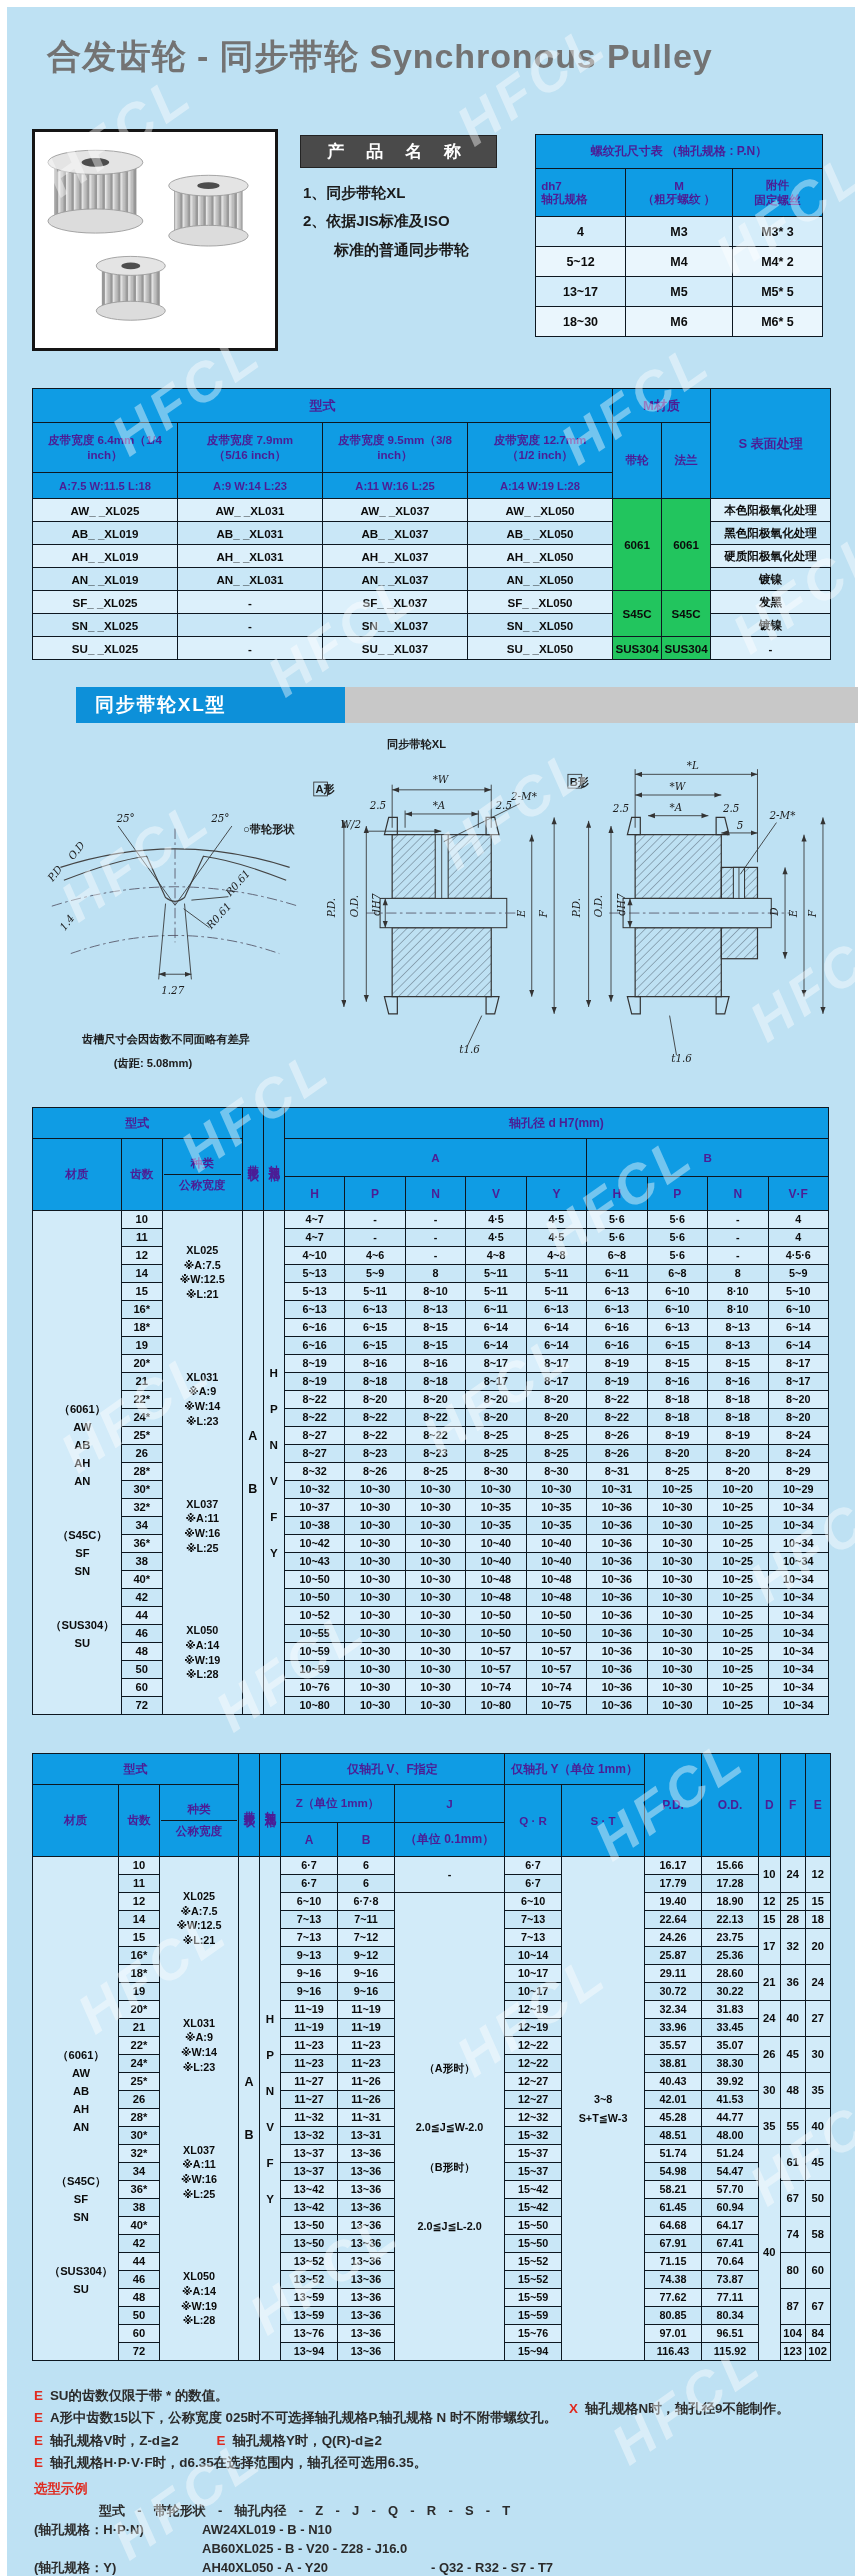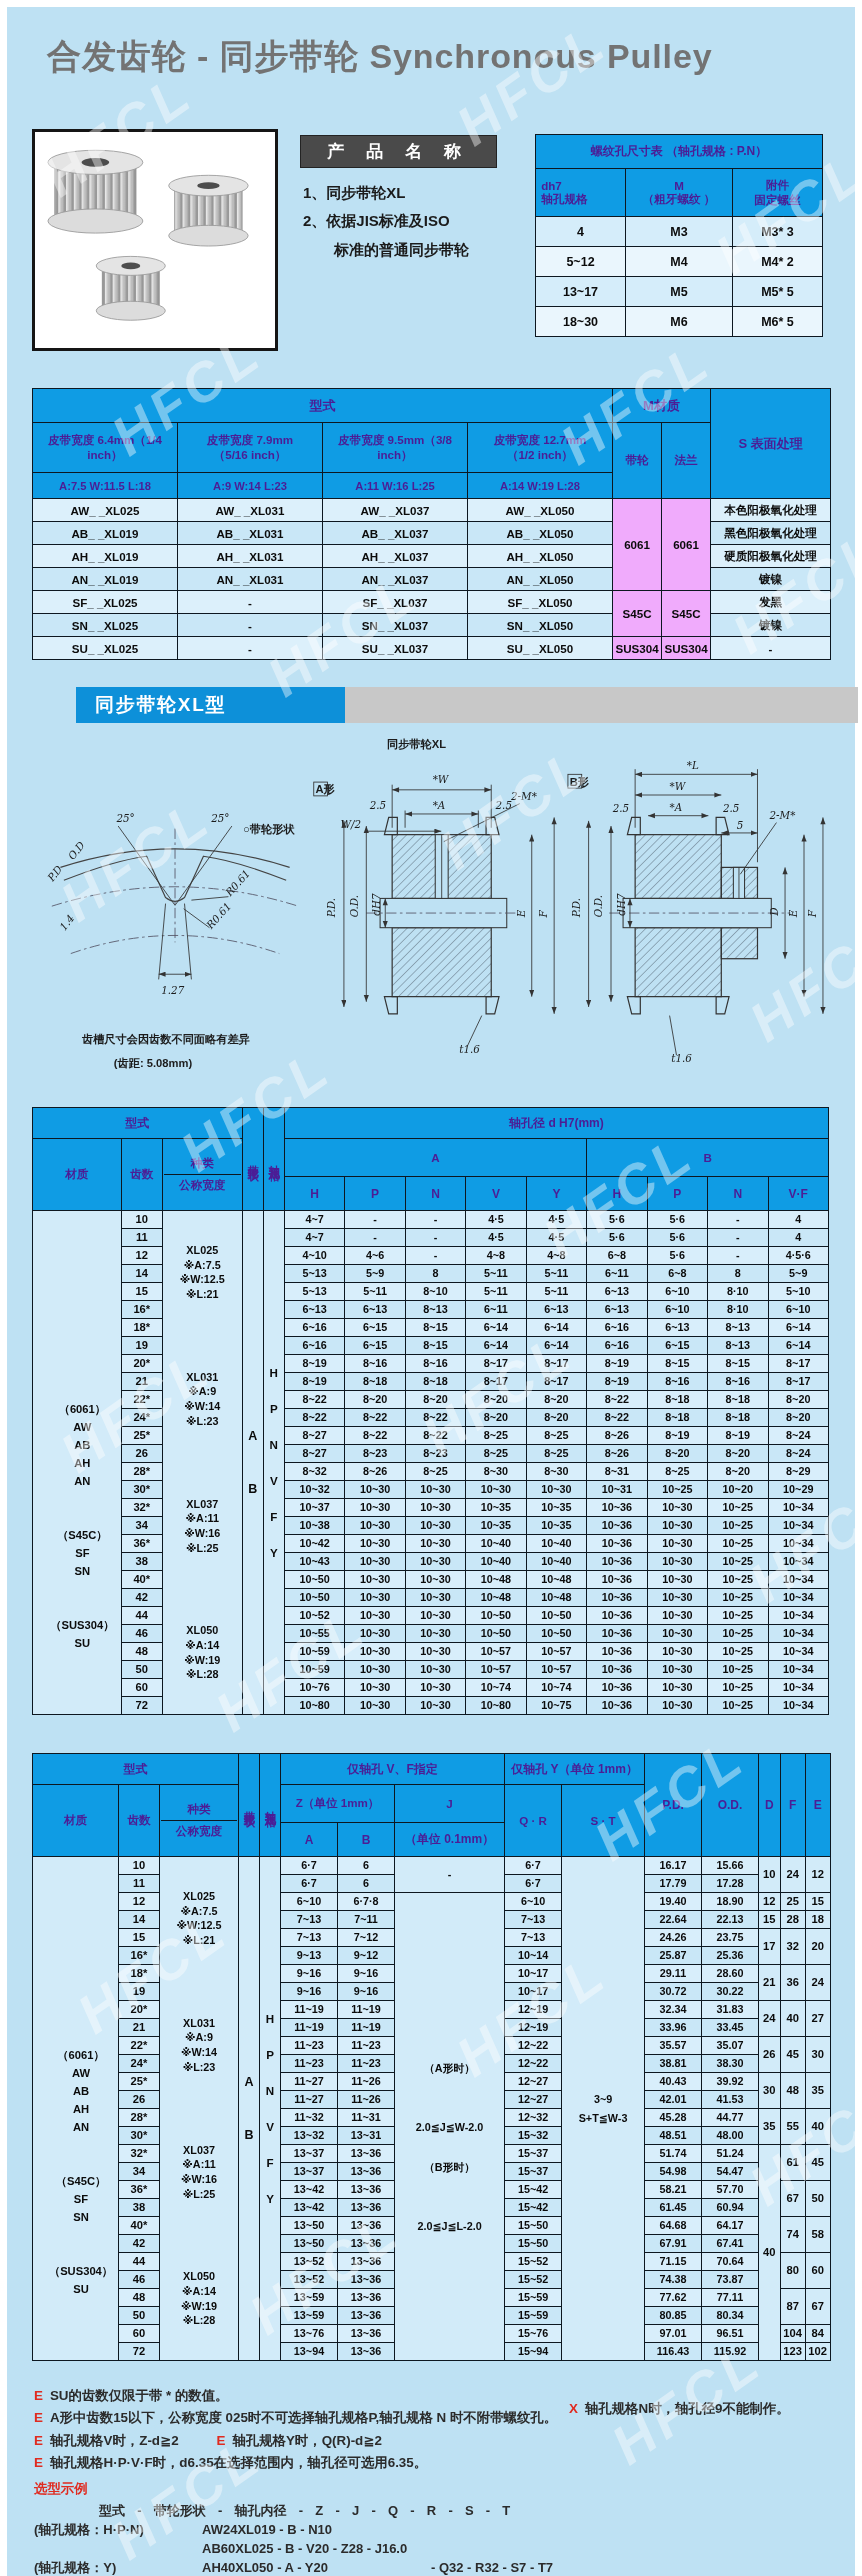--- a/index.html
+++ b/index.html
@@ -36,21 +36,21 @@
   .thr tr.alt td{background:#EAF6FD;}
 
   
   .typ{width:797px;}
   .typ th{font-size:12px;}
   .typ .r1 th{height:34px;font-size:13px;}
   .typ .r2 th{height:50px;font-size:11.6px;white-space:pre-line;font-weight:600;}
   .typ .r3 th{height:26px;font-size:11.2px;font-weight:600;}
   .typ td{height:23px;font-size:11.6px;font-weight:600;background:#DCF0FB;}
   .typ tr.alt td{background:#C9E7F7;}
-  .typ td.mg{background:#f0abfc;font-size:11.6px;}
+  .typ td.mg{background:#22c55e;font-size:11.6px;}
 
   
   .banner{left:32px;top:687px;width:782px;height:36px;display:flex;padding-left:44px;}
   .banner-blue{width:269px;background:#0D90D9;color:#fff;font-size:19px;font-weight:bold;
                display:flex;align-items:center;padding-left:19px;letter-spacing:1.7px;box-sizing:border-box;}
   .banner-gray{flex:1;background:#C8C8C8;}
 
   
   .drawing{left:32px;top:731px;width:797px;height:371px;}
   .dln{stroke:#444;fill:none;stroke-width:1.3;}
@@ -1006,21 +1006,21 @@
             <div class="sl2">N</div>
             <div class="sl2">V</div>
             <div class="sl2">F</div>
             <div class="sl2">Y</div>
           </td>
           <td>6·7</td>
           <td>6</td>
           <td class="jdash" rowspan="2">-</td>
           <td>6·7</td>
           <td class="stcell" rowspan="28">
-            <div>3~9</div>
+            <div>3~8</div>
             <div>S+T≦W-3</div>
           </td>
           <td>16.17</td>
           <td>15.66</td>
           <td class="mg" rowspan="2">10</td>
           <td class="mg" rowspan="2">24</td>
           <td class="mg" rowspan="2">12</td>
         </tr>
         <tr class="alt">
           <td class="tooth">11</td>

